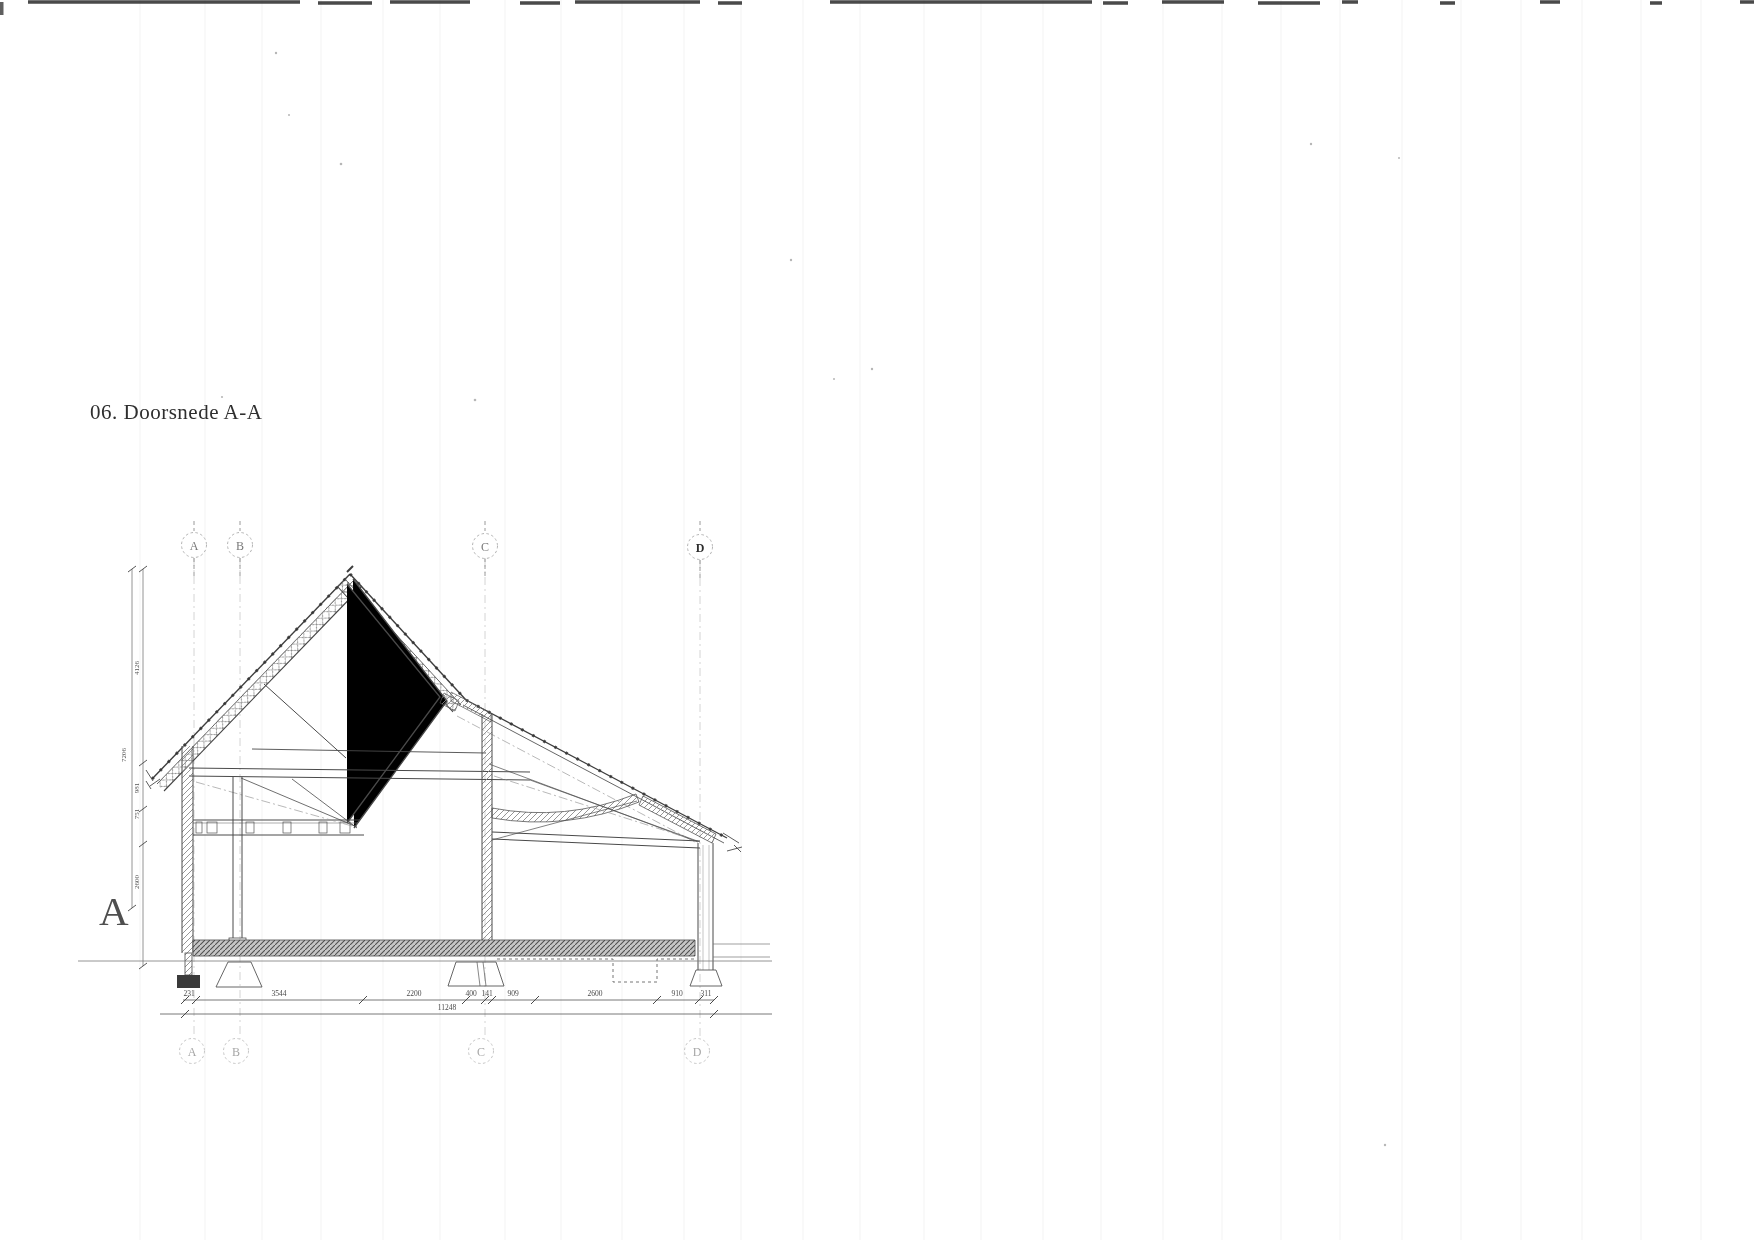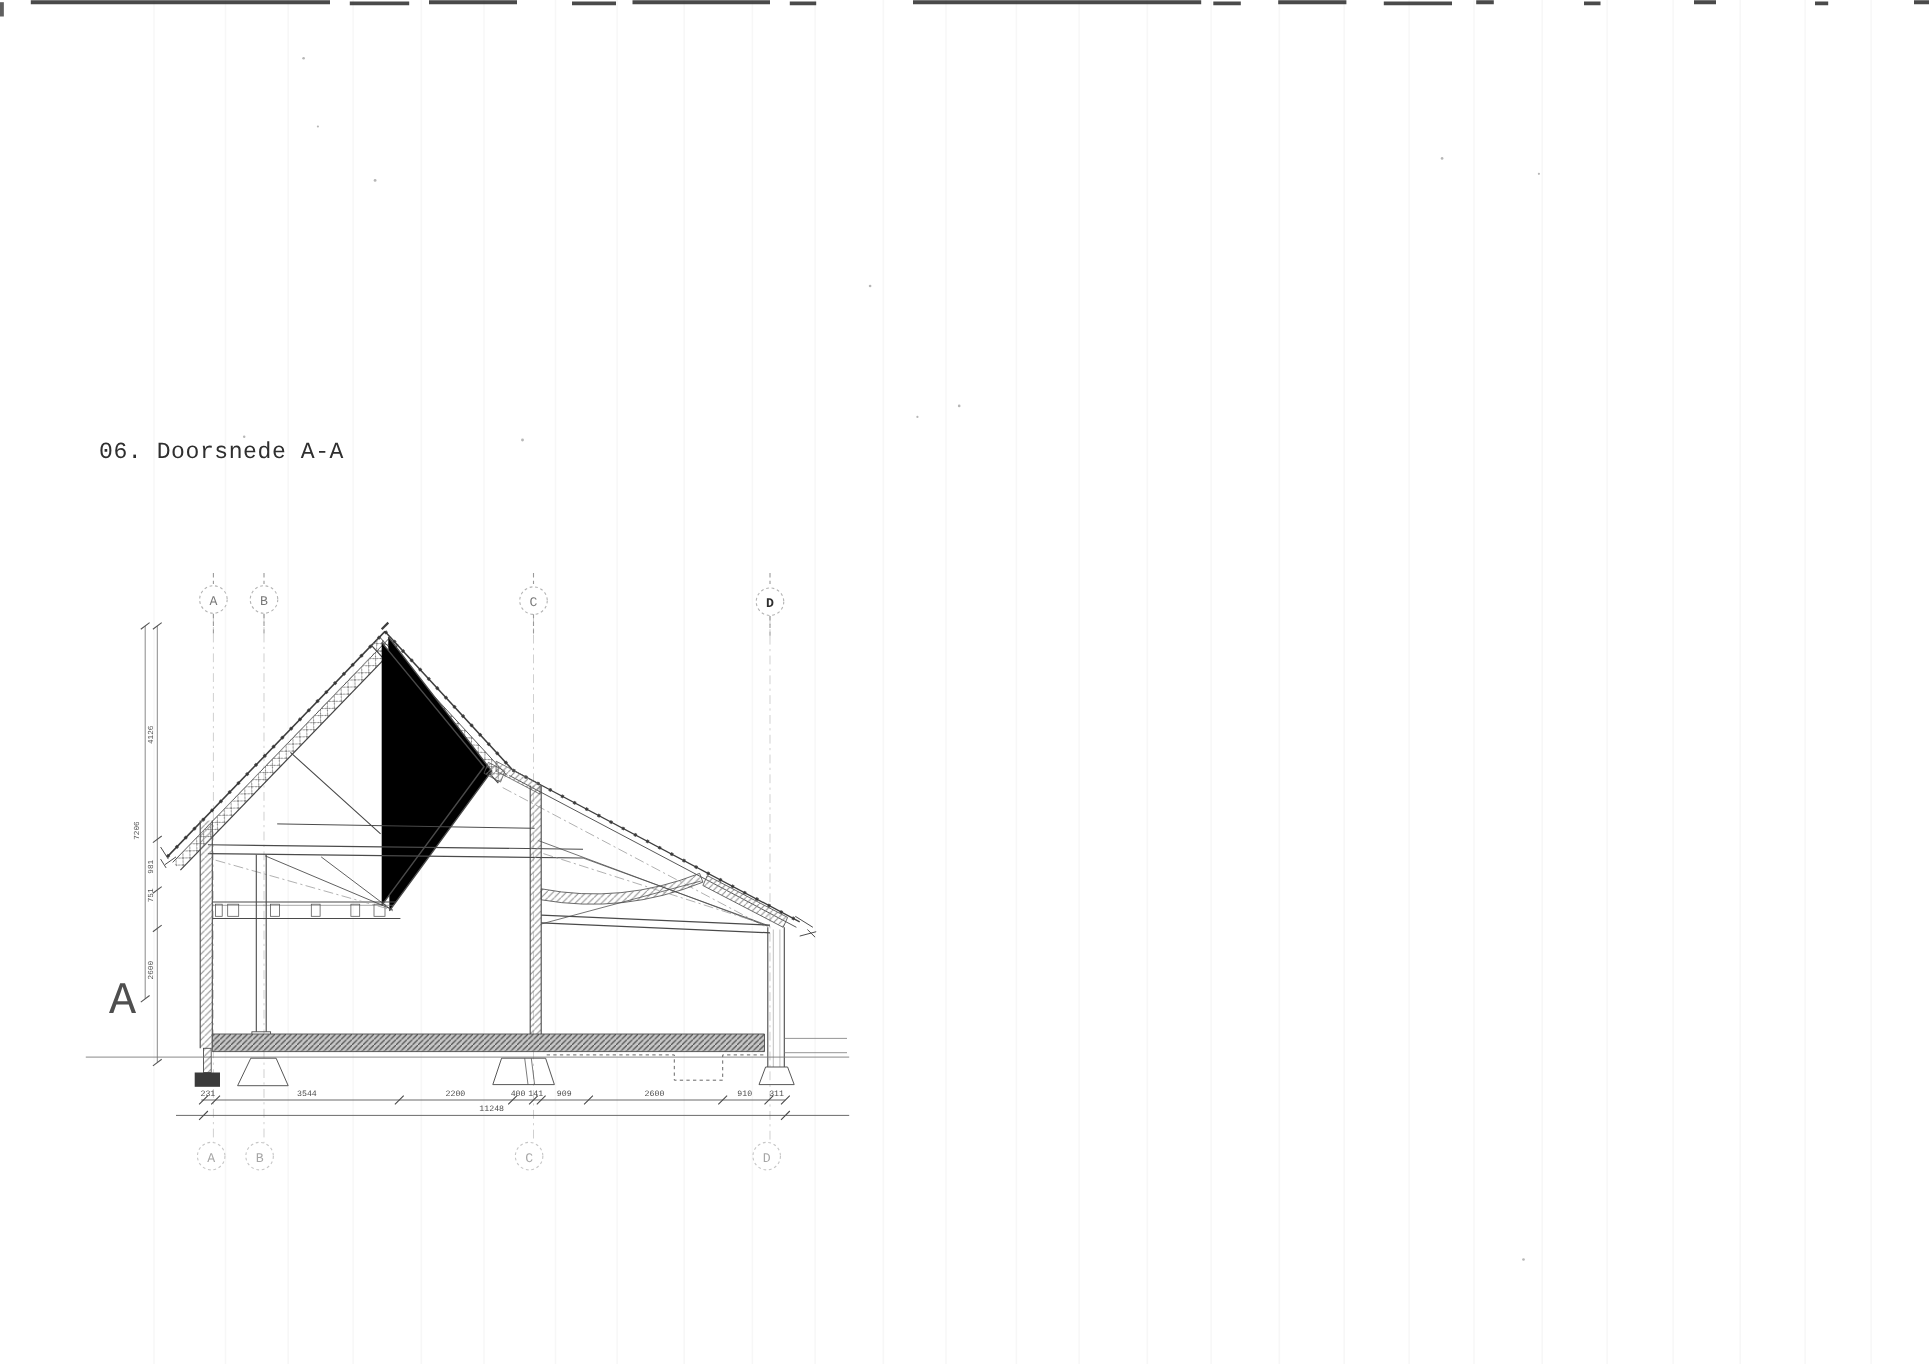--- a/index.html
+++ b/index.html
@@ -1,21 +1,21 @@
 <!DOCTYPE html>
 <html><head>
 <meta charset="utf-8">
 <style>
   html,body{margin:0;padding:0;background:#e8e8e8;}
   .page{
     position:relative;
     width:1754px;height:1240px;
     background:#ffffff;
     overflow:hidden;
-    font-family:Liberation Mono, monospace;
+    font-family:Liberation Serif, serif;
     text-align:center;
   }
   .scan-title{
     position:absolute;left:90px;top:400px;
     font-size:21px;letter-spacing:0.5px;color:#2f2f2f;
   }
   .section-marker{
     position:absolute;left:99px;top:891px;
     font-size:41px;color:#4f4f4f;line-height:1;
   }

